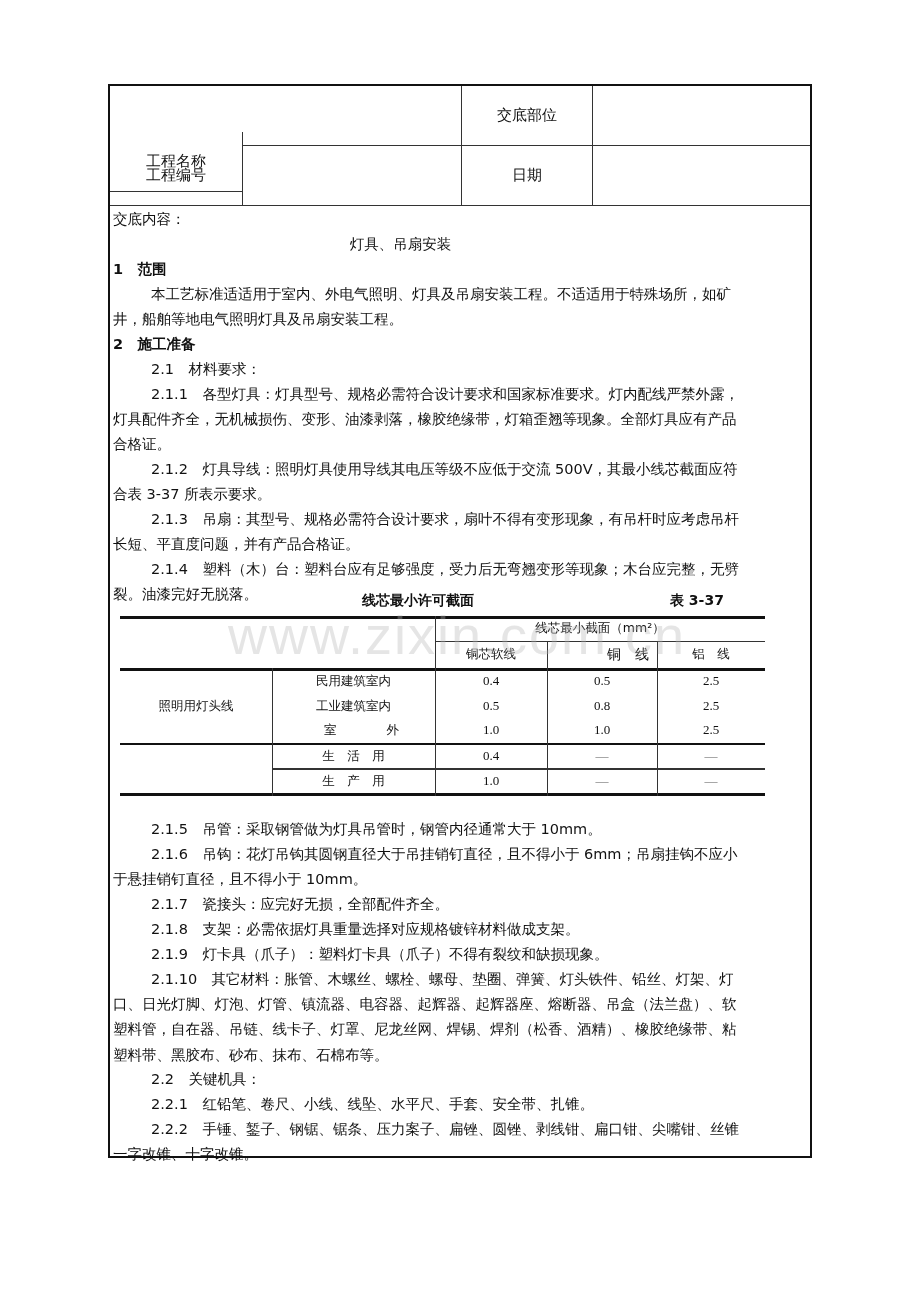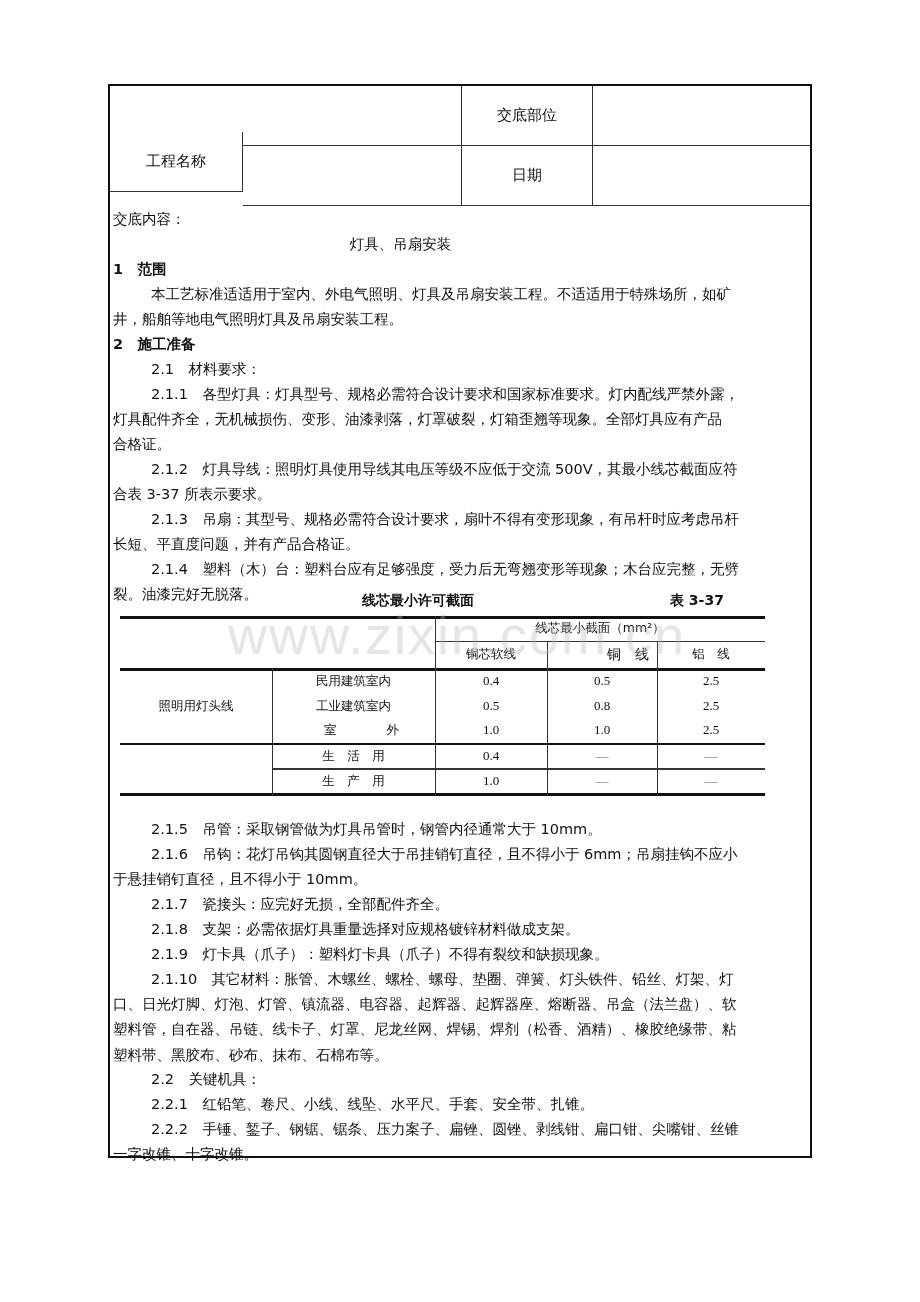--- a/index.html
+++ b/index.html
@@ -23,35 +23,36 @@
 </head>
 <body>
 
 <div class="frame">
 
   <div class="hdr">
     <div class="cell" style="left:0;top:0;width:133px;height:60px;margin-top:46px;">工程名称</div>
     <div class="cell" style="left:133px;top:0;width:219px;height:60px;"></div>
     <div class="cell" style="left:352px;top:0;width:131px;height:60px;">交底部位</div>
     <div class="cell" style="left:483px;top:0;width:217px;height:60px;border-right:none;"></div>
+    <div class="cell" style="left:0;top:60px;width:133px;height:60px;">工程编号</div>
     <div class="cell" style="left:133px;top:60px;width:219px;height:60px;"></div>
     <div class="cell" style="left:352px;top:60px;width:131px;height:60px;">日期</div>
     <div class="cell" style="left:483px;top:60px;width:217px;height:60px;border-right:none;"></div>
   </div>
 
   <div class="content">
     <div class="line noind" style="top:0px;">交底内容：</div>
     <div class="line center" style="top:25px;">灯具、吊扇安装</div>
     <div class="line noind bold" style="top:50px;">1　范围</div>
     <div class="line ind" style="top:75px;">本工艺标准适适用于室内、外电气照明、灯具及吊扇安装工程。不适适用于特殊场所，如矿</div>
     <div class="line noind" style="top:100px;">井，船舶等地电气照明灯具及吊扇安装工程。</div>
     <div class="line noind bold" style="top:125px;">2　施工准备</div>
     <div class="line ind" style="top:150px;">2.1　材料要求：</div>
     <div class="line ind" style="top:175px;">2.1.1　各型灯具：灯具型号、规格必需符合设计要求和国家标准要求。灯内配线严禁外露，</div>
-    <div class="line noind" style="top:200px;">灯具配件齐全，无机械损伤、变形、油漆剥落，灯罩破裂，灯箱歪翘等现象。全部灯具应有产品</div>
+    <div class="line noind" style="top:200px;">灯具配件齐全，无机械损伤、变形、油漆剥落，橡胶绝缘带，灯箱歪翘等现象。全部灯具应有产品</div>
     <div class="line noind" style="top:225px;">合格证。</div>
     <div class="line ind" style="top:250px;">2.1.2　灯具导线：照明灯具使用导线其电压等级不应低于交流 500V，其最小线芯截面应符</div>
     <div class="line noind" style="top:275px;">合表 3-37 所表示要求。</div>
     <div class="line ind" style="top:300px;">2.1.3　吊扇：其型号、规格必需符合设计要求，扇叶不得有变形现象，有吊杆时应考虑吊杆</div>
     <div class="line noind" style="top:325px;">长短、平直度问题，并有产品合格证。</div>
     <div class="line ind" style="top:350px;">2.1.4　塑料（木）台：塑料台应有足够强度，受力后无弯翘变形等现象；木台应完整，无劈</div>
     <div class="line noind" style="top:375px;">裂。油漆完好无脱落。</div>
 
     <div class="line ind" style="top:610px;">2.1.5　吊管：采取钢管做为灯具吊管时，钢管内径通常大于 10mm。</div>
     <div class="line ind" style="top:635px;">2.1.6　吊钩：花灯吊钩其圆钢直径大于吊挂销钉直径，且不得小于 6mm；吊扇挂钩不应小</div>

